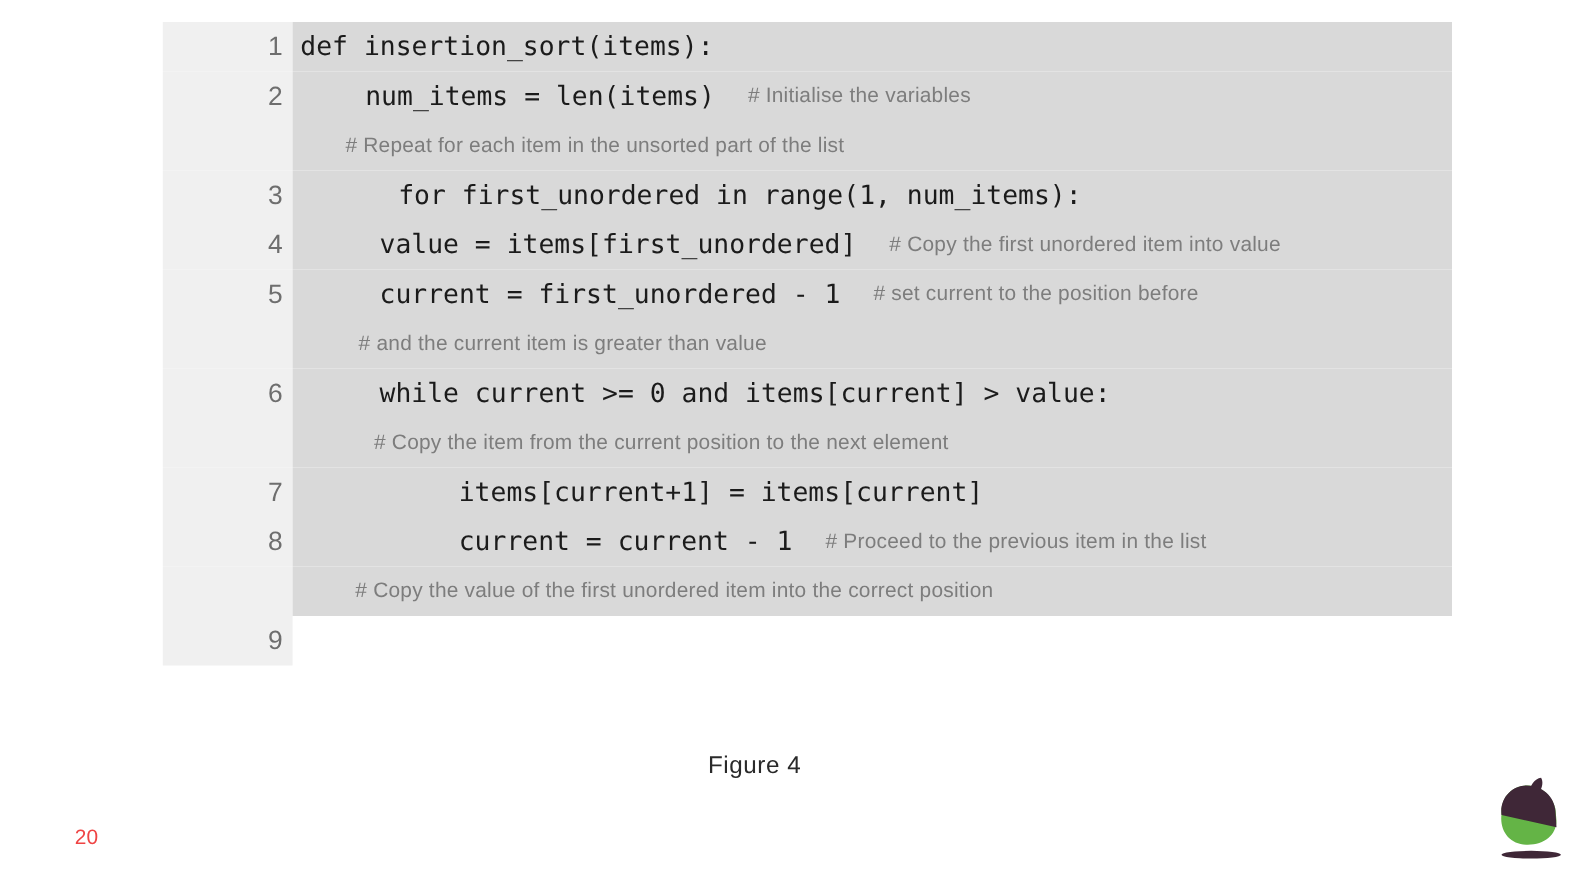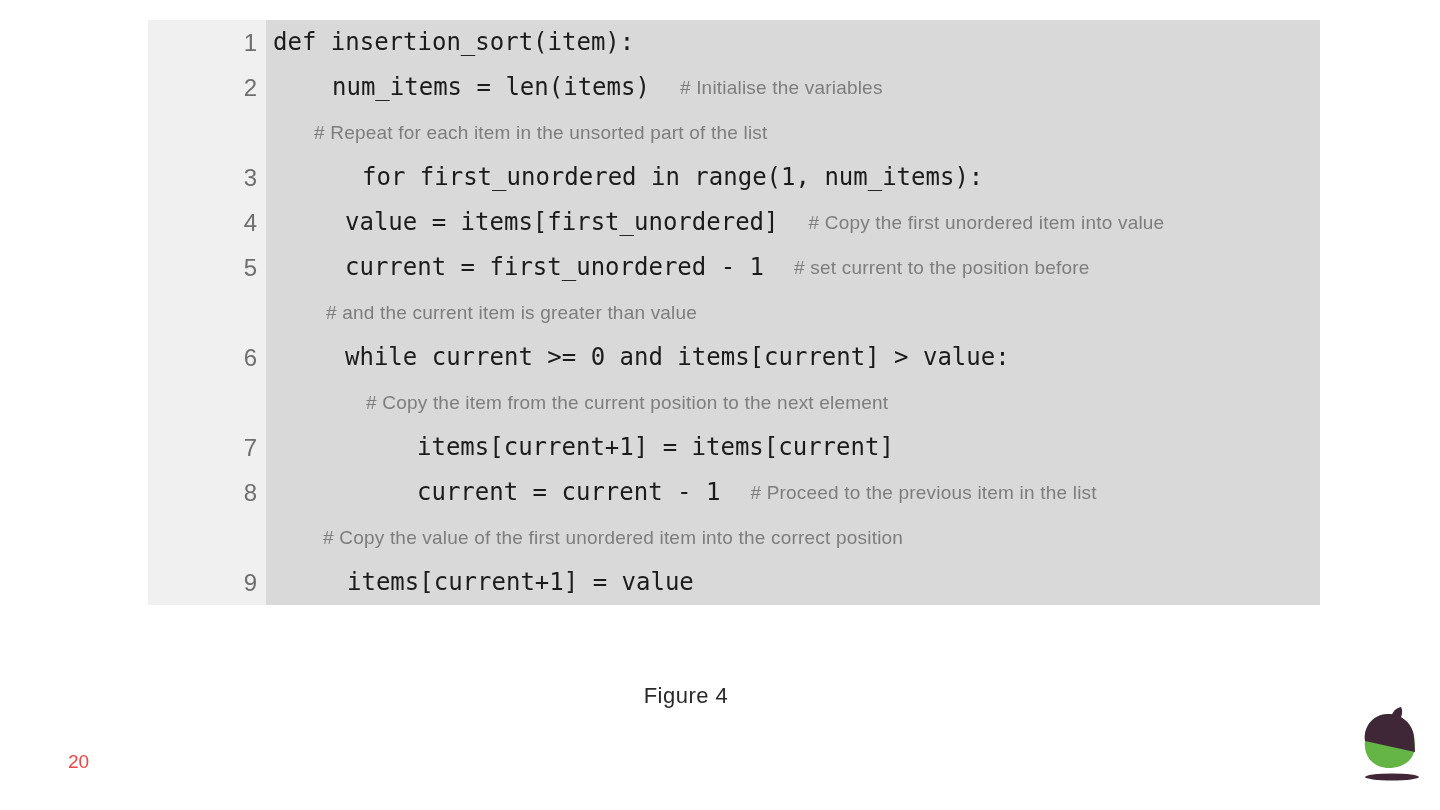--- a/index.html
+++ b/index.html
@@ -85,21 +85,21 @@
   }
 </style>
 </head>
 <body>
 
 <div class="stage">
 
   <div class="code-block" id="code-block">
       <div class="code-row">
         <div class="gutter">1</div>
-        <div class="codearea"><span class="code-text" style="margin-left: 7px;">def insertion_sort(item):</span></div>
+        <div class="codearea"><span class="code-text" style="margin-left: 7px;">def insertion_sort(items):</span></div>
       </div>
       <div class="code-row">
         <div class="gutter">2</div>
         <div class="codearea"><span class="code-text" style="margin-left: 66px;">num_items = len(items)</span><span class="comment-text inline-gap"># Initialise the variables</span></div>
       </div>
       <div class="code-row">
         <div class="gutter"></div>
         <div class="codearea"><span class="comment-text" style="margin-left: 48px;"># Repeat for each item in the unsorted part of the list</span></div>
       </div>
       <div class="code-row">
@@ -117,37 +117,36 @@
       <div class="code-row">
         <div class="gutter"></div>
         <div class="codearea"><span class="comment-text" style="margin-left: 60px;"># and the current item is greater than value</span></div>
       </div>
       <div class="code-row">
         <div class="gutter">6</div>
         <div class="codearea"><span class="code-text" style="margin-left: 79px;">while current &gt;= 0 and items[current] &gt; value:</span></div>
       </div>
       <div class="code-row">
         <div class="gutter"></div>
-        <div class="codearea"><span class="comment-text" style="margin-left: 100px;"># Copy the item from the current position to the next element</span></div>
+        <div class="codearea"><span class="comment-text" style="margin-left: 74px;"># Copy the item from the current position to the next element</span></div>
       </div>
       <div class="code-row">
         <div class="gutter">7</div>
         <div class="codearea"><span class="code-text" style="margin-left: 151px;">items[current+1] = items[current]</span></div>
       </div>
       <div class="code-row">
         <div class="gutter">8</div>
         <div class="codearea"><span class="code-text" style="margin-left: 151px;">current = current - 1</span><span class="comment-text inline-gap"># Proceed to the previous item in the list</span></div>
       </div>
       <div class="code-row">
         <div class="gutter"></div>
         <div class="codearea"><span class="comment-text" style="margin-left: 57px;"># Copy the value of the first unordered item into the correct position</span></div>
       </div>
       <div class="code-row">
         <div class="gutter">9</div>
-        <div class="codearea"><span class="code-text" style="margin-left: 81px;">items[current+1] = value</span></div>
       </div>
     </div>
 
   <div class="figure-caption">Figure 4</div>
 
   <div class="page-number">20</div>
 
   <div class="logo">
     <svg width="74" height="86" viewBox="0 0 74 86" xmlns="http://www.w3.org/2000/svg">
 

